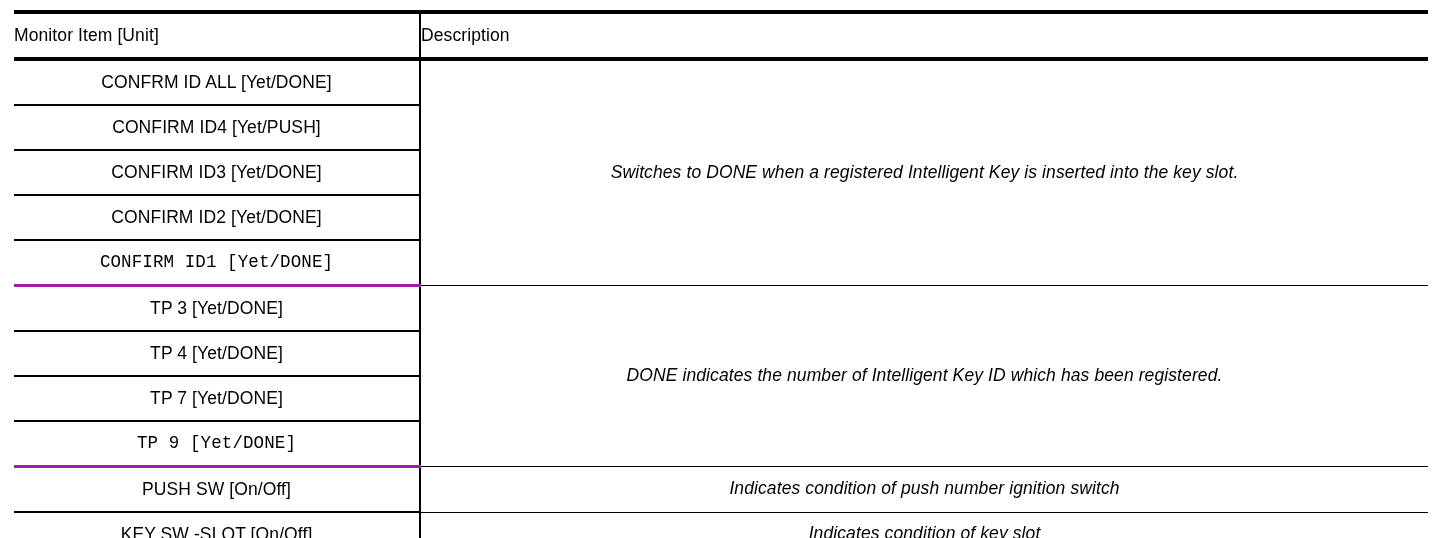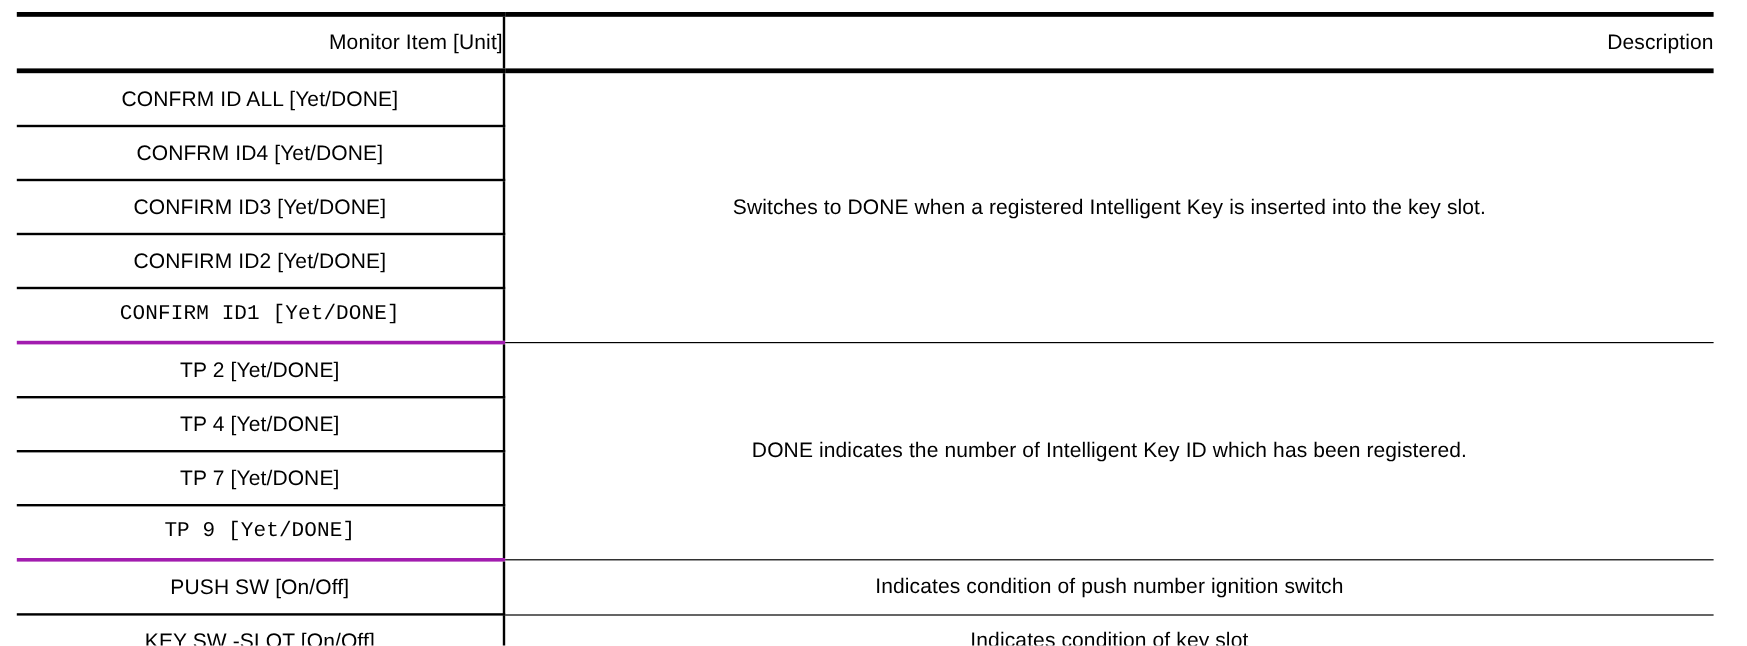--- a/index.html
+++ b/index.html
@@ -46,21 +46,21 @@
     line-height: 1.25;
     letter-spacing: 0.1px;
     color: #000;
     background: #fff;
     text-align: center;
   }
 
   
   .hdr-row th {
     height: 43px;
-    text-align: right;
+    text-align: left;
     border-top: 4px solid #000;
     border-bottom: 4px solid #000;
   }
   .hdr-item { border-right: 2px solid #000; }
 
   
   .monitor-table tbody td {
     height: 43px;
   }
 
@@ -69,20 +69,21 @@
     padding-left: 16px;
     border-bottom: 2px solid #000;
     border-right: 2px solid #000;
     white-space: nowrap;
   }
 
   .cell-desc {
     text-align: left;
     padding-left: 14px;
     border-bottom: 1px solid #000;
+    font-style: italic;
   }
 
   
   .cell-desc.group {
     border-bottom: 1px solid #000;
   }
 
   
   tr.group-end .cell-item { border-bottom: 3px solid #a21caf; font-family: Liberation Mono, monospace; }
 
@@ -109,37 +110,37 @@
     </thead>
 
     <tbody>
 
       <tr>
         <td class="cell-item">CONFRM ID ALL [Yet/DONE]</td>
         <td class="cell-desc group" rowspan="5">Switches to DONE when a registered Intelligent Key is inserted into the key slot.</td>
       </tr>
 
       <tr>
-        <td class="cell-item">CONFRM ID4 [Yet/DONE]</td>
+        <td class="cell-item">CONFIRM ID4 [Yet/PUSH]</td>
       </tr>
 
       <tr>
         <td class="cell-item">CONFIRM ID3 [Yet/DONE]</td>
       </tr>
 
       <tr>
         <td class="cell-item">CONFIRM ID2 [Yet/DONE]</td>
       </tr>
 
       <tr class="group-end">
         <td class="cell-item">CONFIRM ID1 [Yet/DONE]</td>
       </tr>
 
       <tr>
-        <td class="cell-item">TP 2 [Yet/DONE]</td>
+        <td class="cell-item">TP 3 [Yet/DONE]</td>
         <td class="cell-desc group" rowspan="4">DONE indicates the number of Intelligent Key ID which has been registered.</td>
       </tr>
 
       <tr>
         <td class="cell-item">TP 4 [Yet/DONE]</td>
       </tr>
 
       <tr>
         <td class="cell-item">TP 7 [Yet/DONE]</td>
       </tr>

